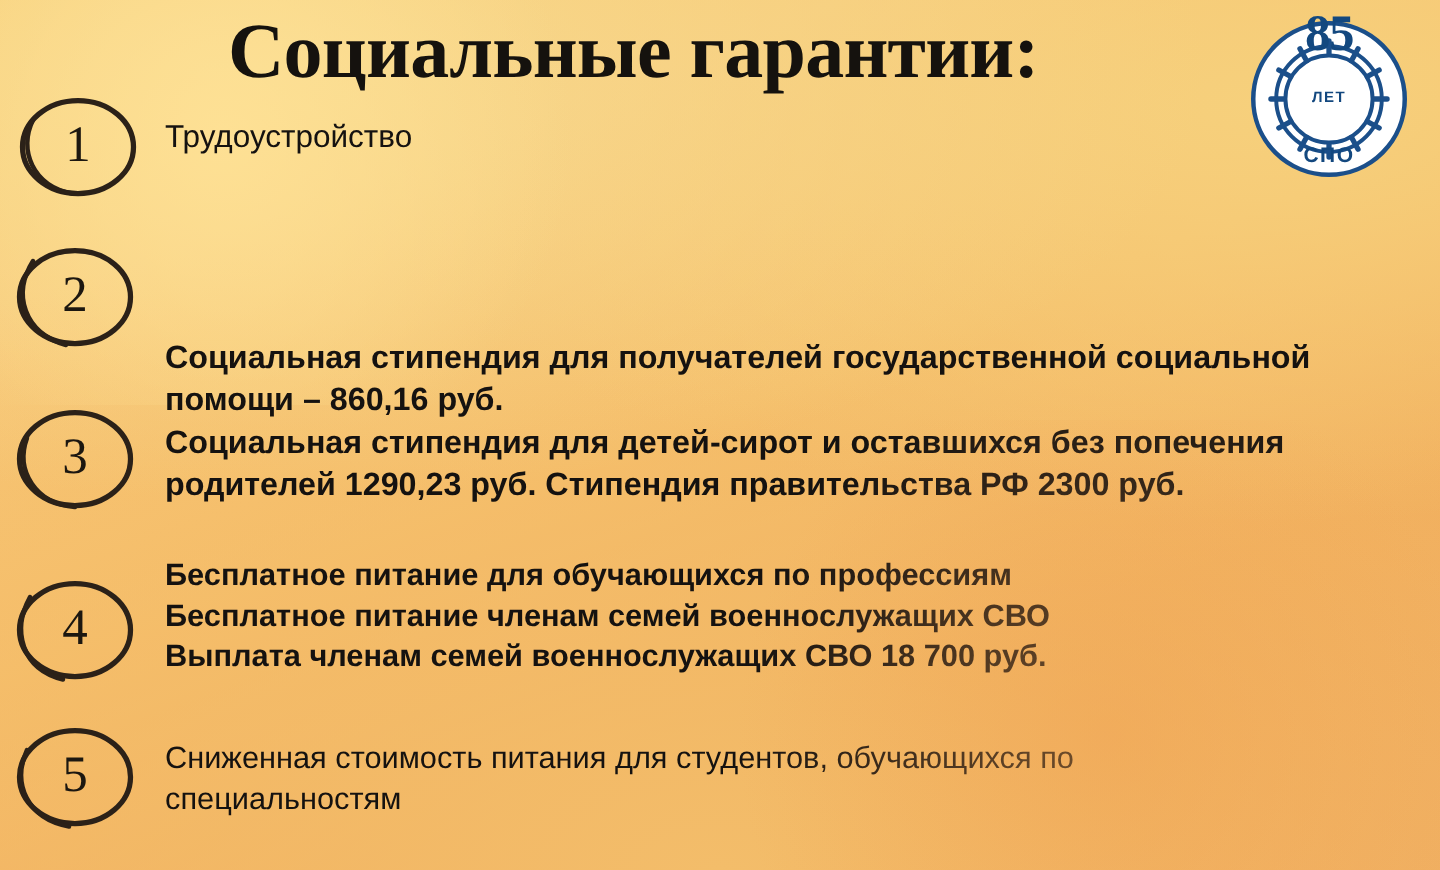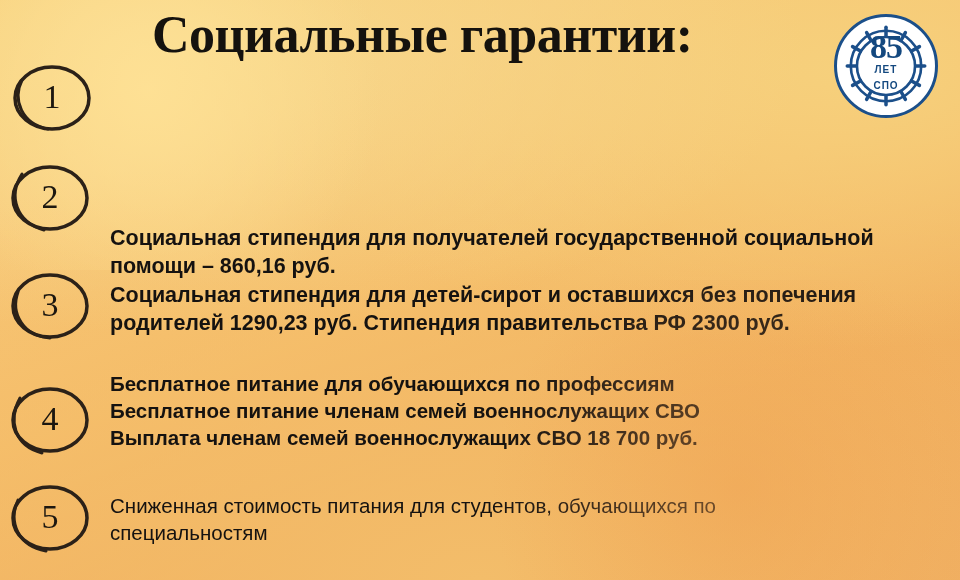--- a/index.html
+++ b/index.html
@@ -72,43 +72,43 @@
     border: 3px solid #1b4f8a;
     box-sizing: border-box;
   }
   .logo-gear {
     position: absolute;
     left: 16px; top: 16px;
     width: 88px; height: 88px;
   }
   .logo-text {
     position: absolute;
-    left: 8px; top: 24px;
+    left: 8px; top: 0;
     width: 104px; height: 104px;
     display: flex;
     flex-direction: column;
     align-items: center;
-    justify-content: flex-start;
+    justify-content: space-between;
     color: #13487f;
     line-height: 1;
   }
   .logo-85 {
     font-family: "Liberation Serif", serif;
     font-weight: bold;
     font-size: 34px;
     letter-spacing: -1px;
   }
   .logo-let {
     font-size: 10px;
     font-weight: bold;
     letter-spacing: 1px;
     margin-top: 1px;
   }
   .logo-spo {
-    font-size: 10px;
+    font-size: 14px;
     font-weight: bold;
     letter-spacing: 1px;
     margin-top: 6px;
   }
 
   
   .bullet {
     position: absolute;
     width: 88px;
     height: 72px;
@@ -219,20 +219,23 @@
   </div>
 
   <div class="bullet" style="left:6px; top:482px;">
     <svg width="88" height="72" viewBox="0 0 88 72">
       <ellipse cx="44" cy="36" rx="37" ry="31" fill="none" stroke="#2b2118" stroke-width="3.5"></ellipse>
       <path d="M12 18 C 2 40, 12 64, 40 69" fill="none" stroke="#2b2118" stroke-width="3" stroke-linecap="round"></path>
     </svg>
     <div class="num">5</div>
   </div>
 
+  <div class="block b1">
+    <div class="line">Трудоустройство</div>
+  </div>
 
 
   <div class="block b3">
     <div class="line">Социальная стипендия для получателей государственной социальной</div>
     <div class="line">помощи – 860,16 руб.</div>
     <div class="line">Социальная стипендия для детей-сирот и оставшихся без попечения</div>
     <div class="line">родителей 1290,23 руб. Стипендия правительства РФ 2300 руб.</div>
   </div>
 
   <div class="block b4">

